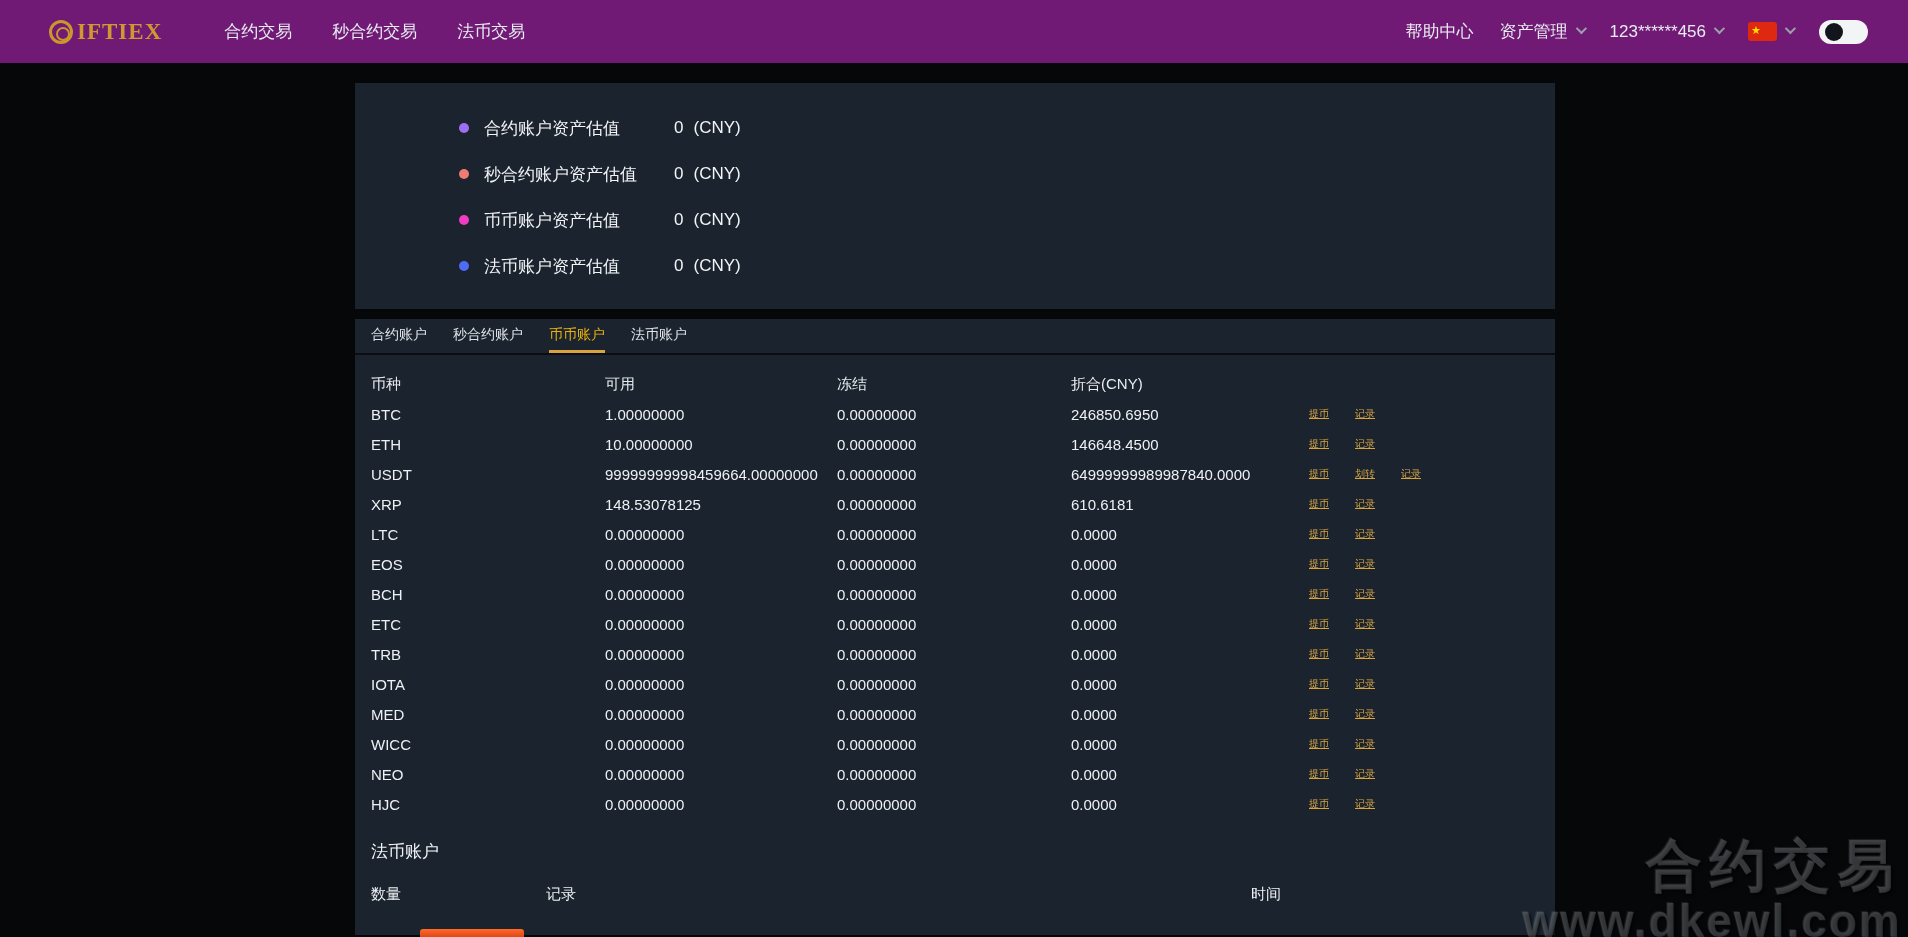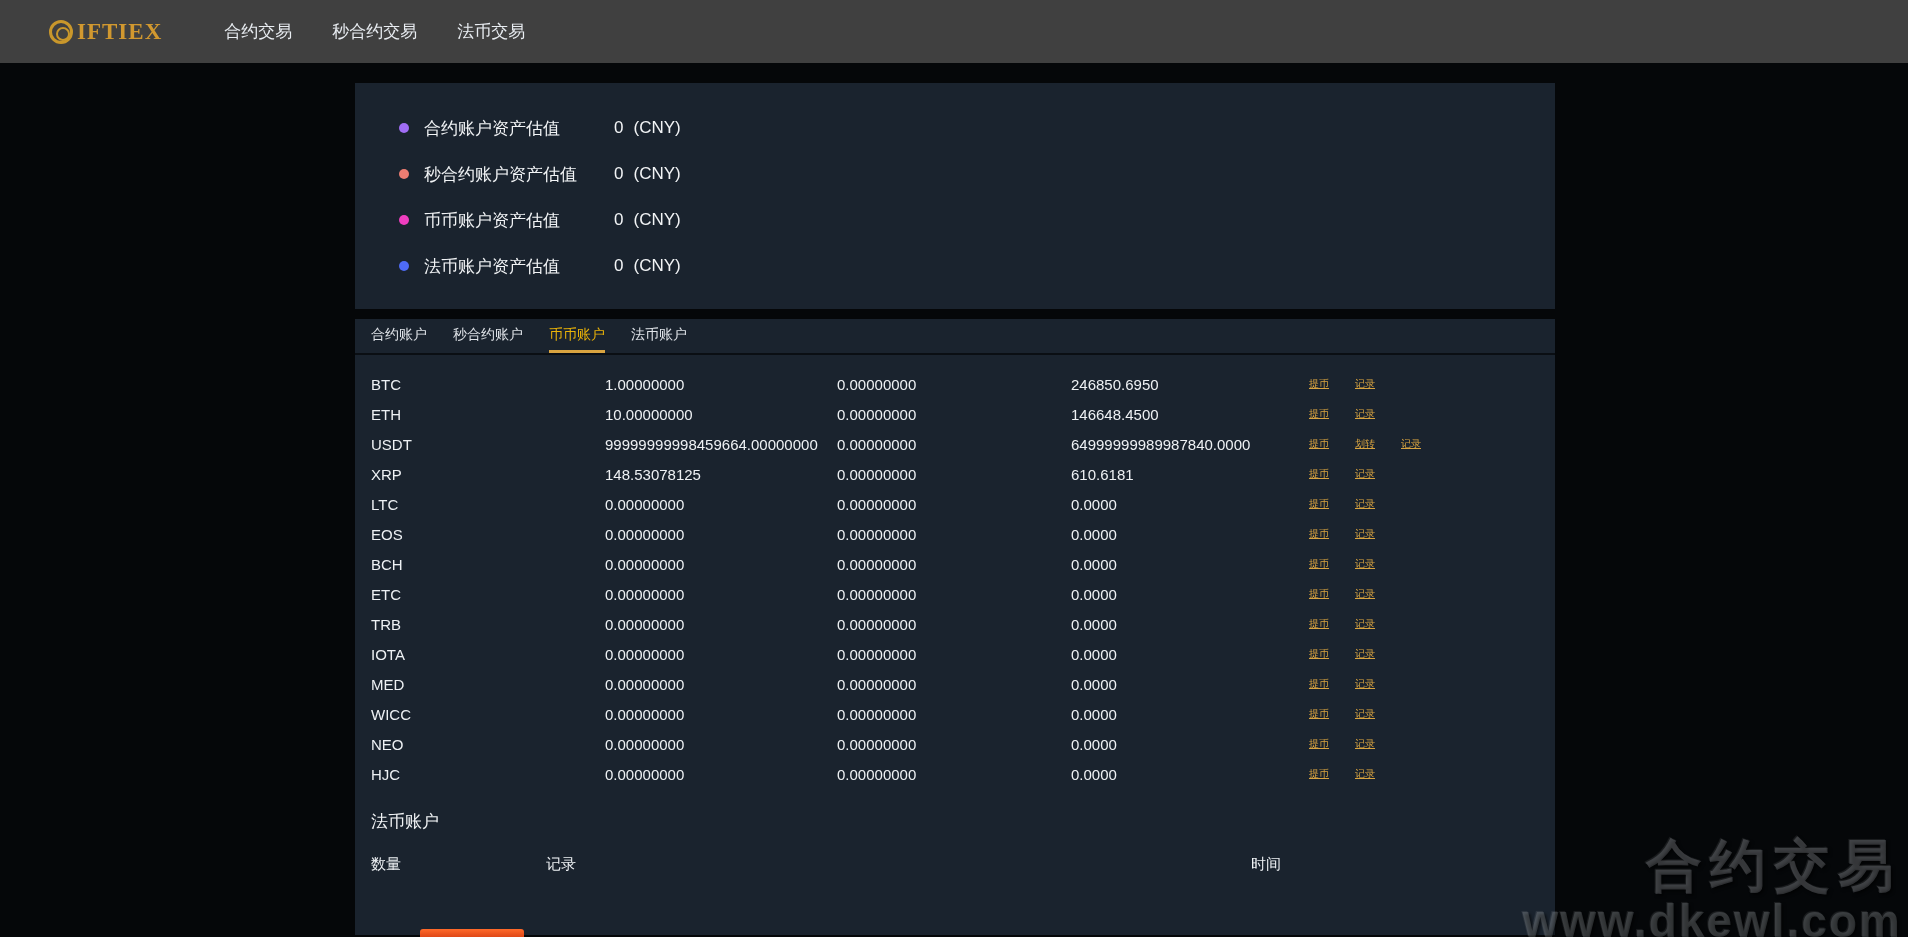--- a/index.html
+++ b/index.html
@@ -6,21 +6,21 @@
   html,body { width:1908px; height:937px; overflow:hidden; }
   body {
     background:#050709;
     font-family:"Liberation Sans","DejaVu Sans",sans-serif;
     color:#eef1f4;
     position:relative;
   }
 
   
   .navbar {
-    height:63px; background:#404040;
+    height:63px; background:#701a75;
     display:flex; align-items:center;
     padding:0 40px 0 49px;
   }
   .brand { display:flex; align-items:center; gap:4px; cursor:pointer; }
   .coin {
     width:24px; height:24px; border-radius:50%;
     border:3px solid #c9972b; position:relative; display:inline-block;
   }
   .coin::after {
     content:""; position:absolute; left:4px; top:4px; width:10px; height:10px;
@@ -51,21 +51,21 @@
   .knob {
     width:18px; height:18px; border-radius:50%; background:#12161c;
     position:absolute; left:6px; top:3px;
   }
 
   
   .main { position:absolute; left:355px; top:83px; width:1200px; }
 
   
   .summary { background:#1a232e; padding:22px 0 20px; }
-  .srow { height:46px; display:flex; align-items:center; padding-left:44px; }
+  .srow { height:46px; display:flex; align-items:center; padding-left:104px; }
   .sdot { width:10px; height:10px; border-radius:50%; margin-right:15px; flex:none; }
   .slabel { width:190px; font-size:17px; color:#f2f4f6; }
   .sval { font-size:17px; color:#f2f4f6; display:flex; gap:10px; }
 
   
   .tabs {
     margin-top:10px; background:#1a232e; height:36px;
     display:flex; align-items:flex-end; gap:26px; padding:0 16px;
     border-bottom:2px solid #0a0e13;
   }
@@ -116,20 +116,40 @@
 <nav class="navbar">
   <div class="brand">
     <span class="coin"></span>
     <span class="brand-text">IFTIEX</span>
   </div>
   <div class="nav-links">
     <a class="nav-link">合约交易</a>
     <a class="nav-link">秒合约交易</a>
     <a class="nav-link">法币交易</a>
   </div>
+  <div class="nav-right">
+    <a>帮助中心</a>
+    <div class="drop">
+      <span>资产管理</span>
+      <span class="chev"></span>
+    </div>
+    <div class="drop">
+      <span>123******456</span>
+      <span class="chev"></span>
+    </div>
+    <div class="drop">
+      <span class="flag">
+          <span class="star">★</span>
+        </span>
+      <span class="chev"></span>
+    </div>
+    <div class="toggle">
+      <span class="knob"></span>
+    </div>
+  </div>
 </nav>
 
 <div class="main">
 
   <section class="summary">
     <div class="srow">
       <span class="sdot" style="background: rgb(160, 109, 245);"></span>
       <span class="slabel">合约账户资产估值</span>
       <span class="sval">
           <span>0</span>
@@ -163,20 +183,26 @@
   </section>
 
   <div class="tabs">
     <div class="tab">合约账户</div>
     <div class="tab">秒合约账户</div>
     <div class="tab active">币币账户</div>
     <div class="tab">法币账户</div>
   </div>
 
   <section class="tablepanel">
+    <div class="trow hrow">
+      <span class="cell c1">币种</span>
+      <span class="cell c2">可用</span>
+      <span class="cell c3">冻结</span>
+      <span class="cell c4">折合(CNY)</span>
+    </div>
 
     <div id="table-rows">
         <div class="trow">
           <span class="cell c1">BTC</span>
           <span class="cell c2">1.00000000</span>
           <span class="cell c3">0.00000000</span>
           <span class="cell c4">246850.6950</span>
           <a class="cell act" style="left: 954px;">提币</a>
           <a class="cell act" style="left: 1000px;">记录</a>
         </div>

